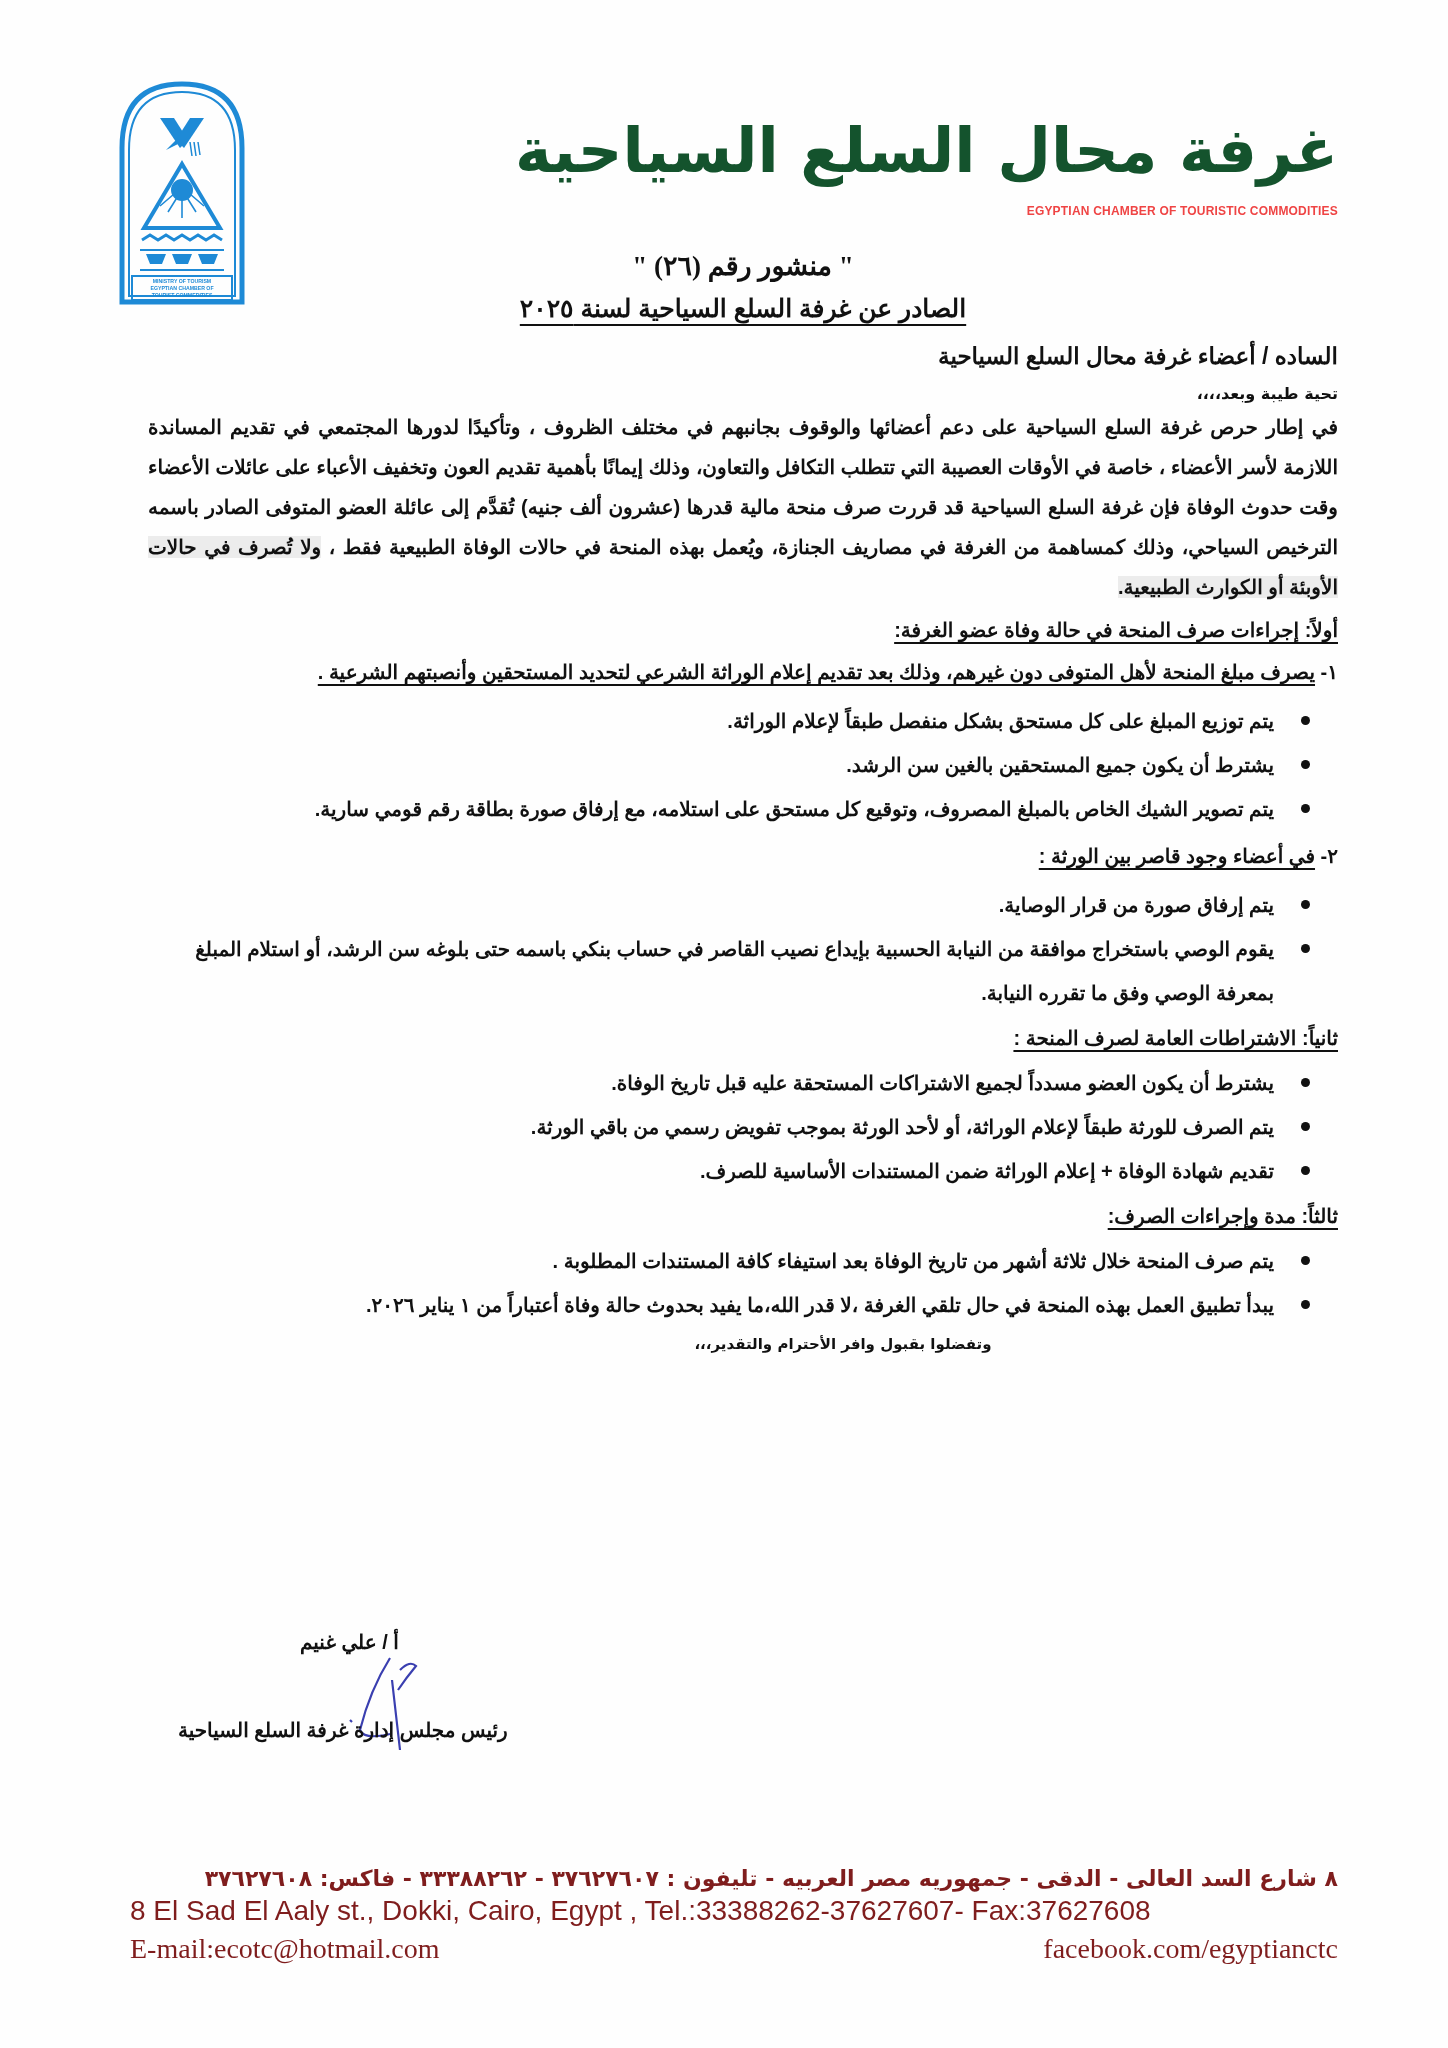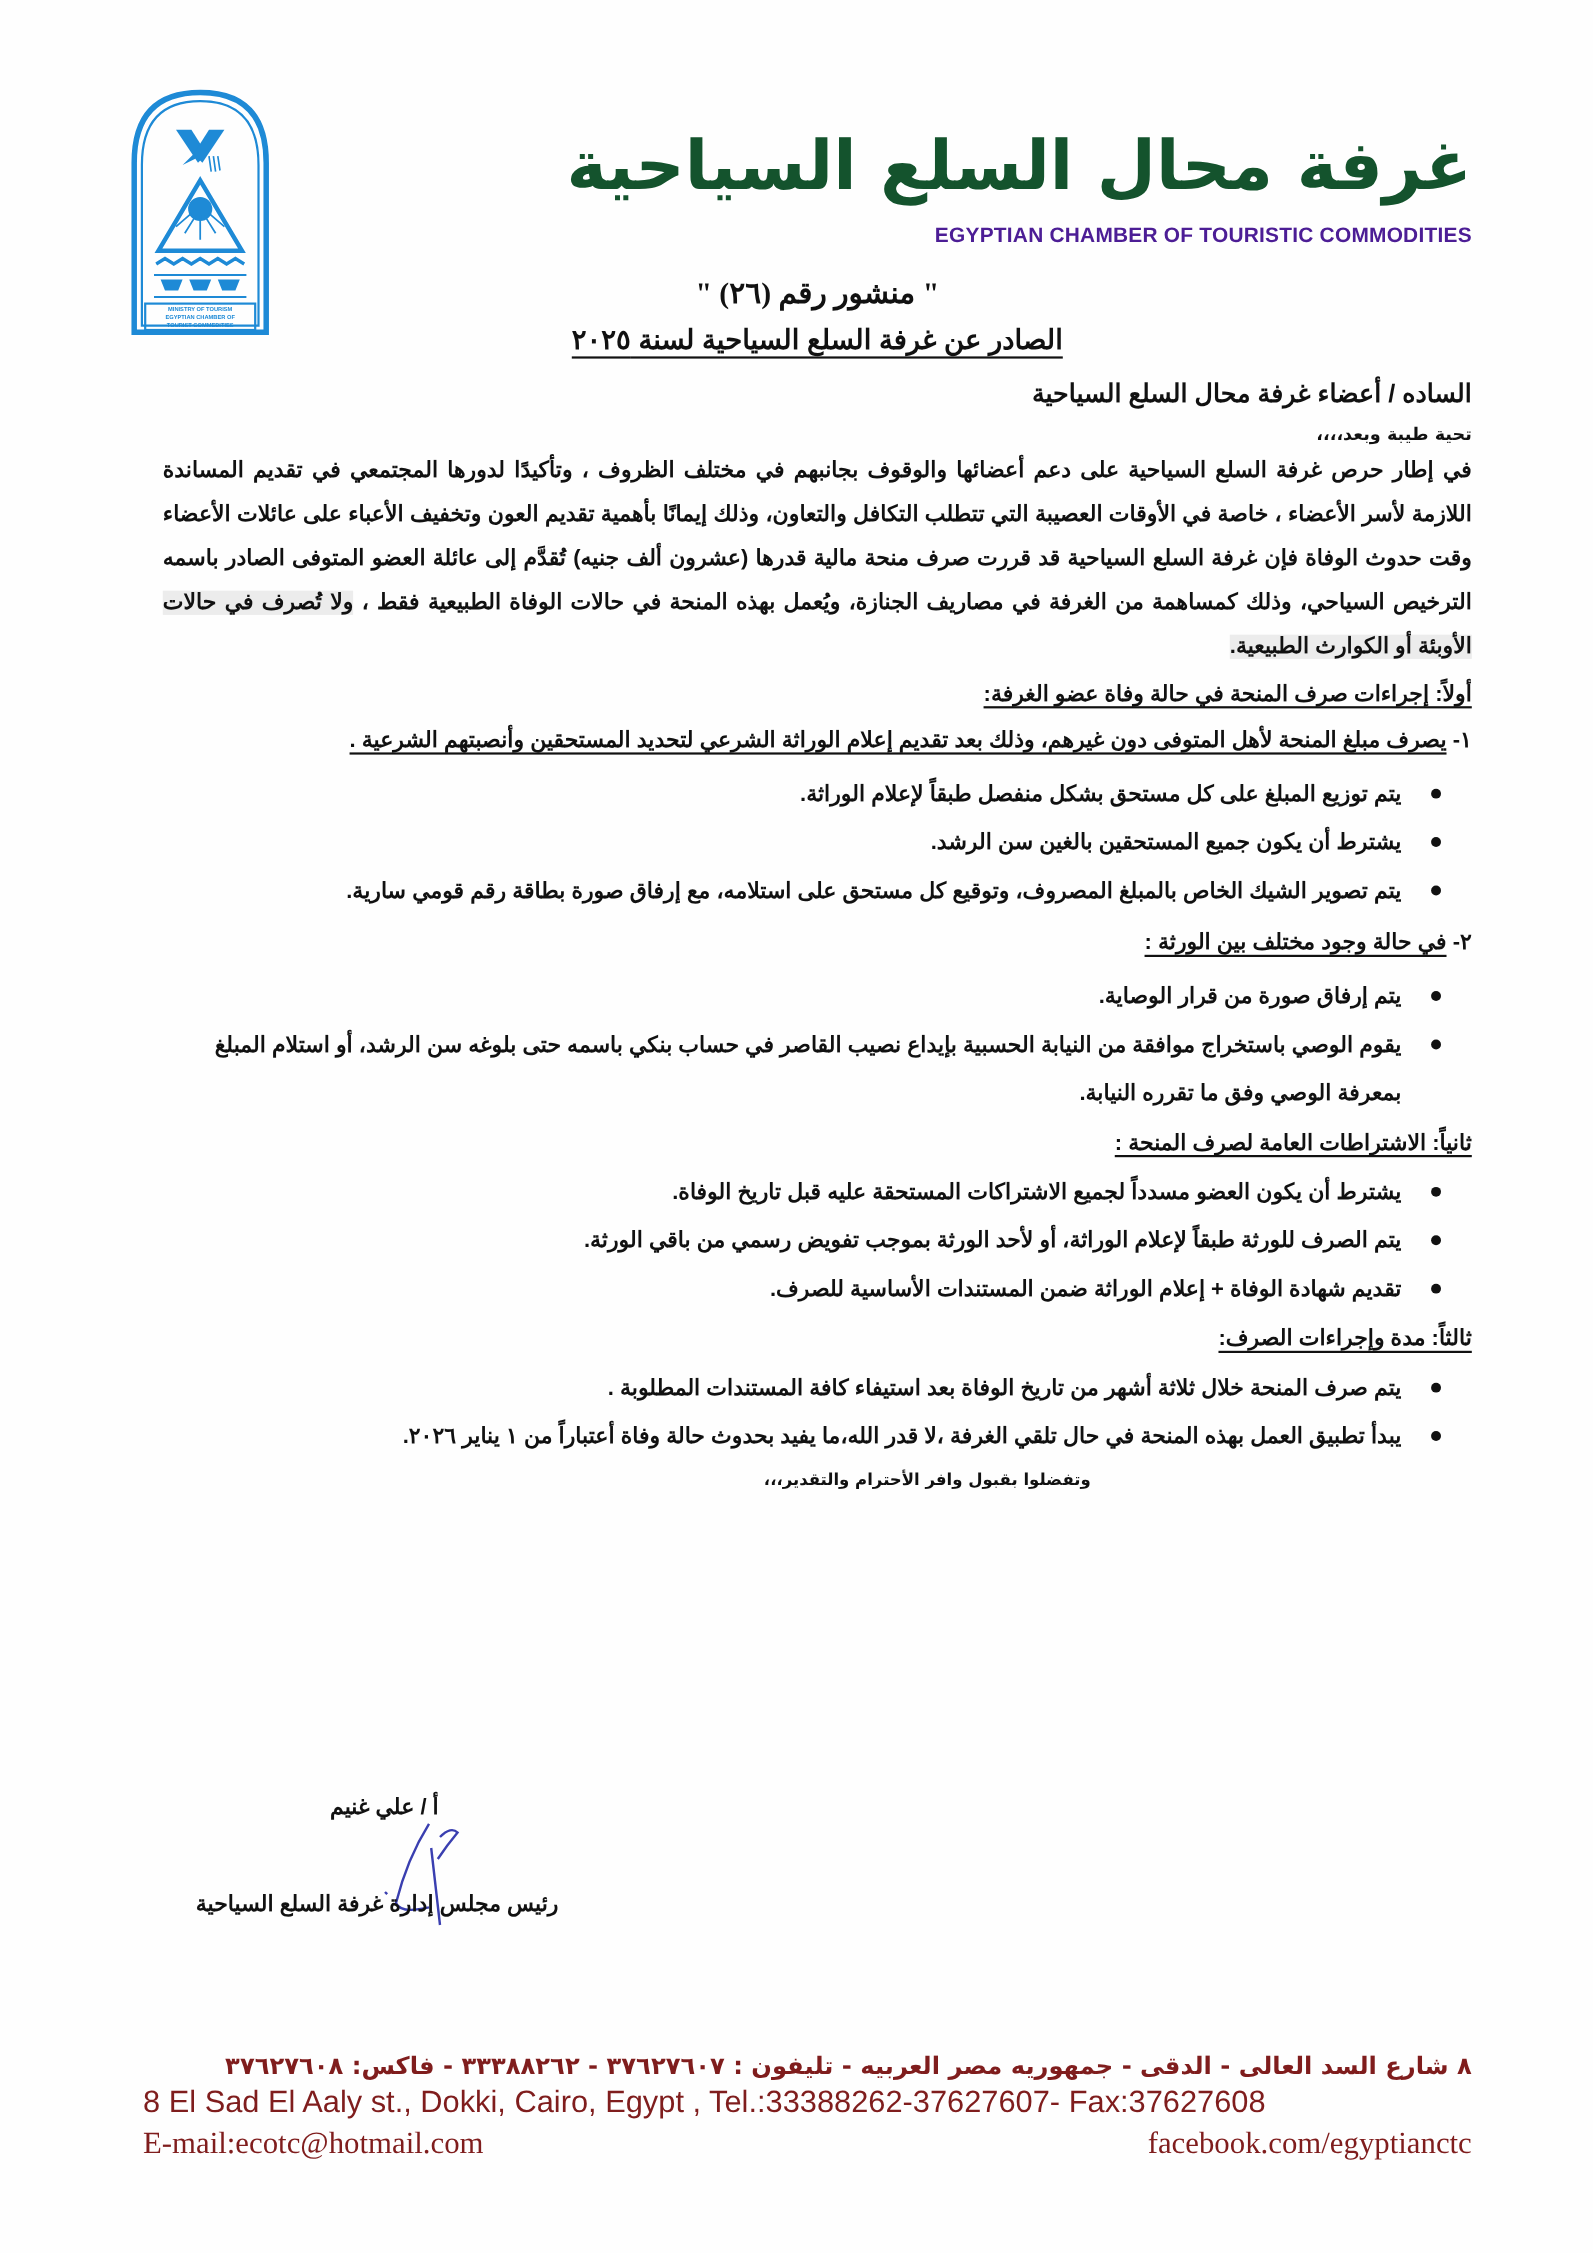--- a/index.html
+++ b/index.html
@@ -5,21 +5,21 @@
     html, body { margin: 0; padding: 0; background: #ffffff; }
     body { width: 1448px; height: 2048px; position: relative; overflow: hidden;
            font-family: "DejaVu Sans", sans-serif; color: #111; }
     .page { position: absolute; inset: 0; background: #fefefe; }
 
     
     .logo { position: absolute; left: 116px; top: 78px; width: 132px; height: 230px; }
     .brand { position: absolute; right: 110px; top: 120px; text-align: right; }
     .brand-ar { font-family: "DejaVu Sans", sans-serif; font-size: 62px; font-weight: bold; color: #14532d;
                 letter-spacing: 2px; direction: rtl; line-height: 1; }
-    .brand-en { font-family: "Liberation Sans", sans-serif; font-size: 19px; font-weight: bold; color: #4c1d95;
+    .brand-en { font-family: "Liberation Sans", sans-serif; font-size: 12px; font-weight: bold; color: #ef4444;
                 margin-top: 22px; letter-spacing: 0.2px; }
 
     
     .doc { position: absolute; left: 148px; right: 110px; top: 250px; direction: rtl; text-align: right; }
     .circular-no { text-align: center; font-family: "Liberation Serif", serif; font-size: 27px; font-weight: bold; margin-left: 0; }
     .subject { text-align: center; font-family: "Liberation Sans", sans-serif; font-size: 25px; font-weight: bold;
                text-decoration: underline; text-underline-offset: 7px; margin-top: 12px; }
     .addressee { font-family: "Liberation Sans", sans-serif; font-size: 23px; font-weight: bold; margin-top: 20px; }
     .greeting { font-family: "DejaVu Sans", sans-serif; font-size: 16px; font-weight: bold; margin-top: 14px; }
     .para { font-family: "Liberation Sans", sans-serif; font-size: 20px; font-weight: bold; line-height: 40px;
@@ -91,21 +91,21 @@
       <span class="u">يصرف مبلغ المنحة لأهل المتوفى دون غيرهم، وذلك بعد تقديم إعلام الوراثة الشرعي لتحديد المستحقين وأنصبتهم الشرعية .</span>
     </div>
     <ul class="bul">
       <li><span class="dot"></span><span>يتم توزيع المبلغ على كل مستحق بشكل منفصل طبقاً لإعلام الوراثة.</span></li>
       <li><span class="dot"></span><span>يشترط أن يكون جميع المستحقين بالغين سن الرشد.</span></li>
       <li><span class="dot"></span><span>يتم تصوير الشيك الخاص بالمبلغ المصروف، وتوقيع كل مستحق على استلامه، مع إرفاق صورة بطاقة رقم قومي سارية.</span></li>
     </ul>
 
     <div class="num-item">
       <span>٢-</span>
-      <span class="u">في حالة وجود مختلف بين الورثة :</span>
+      <span class="u">في أعضاء وجود قاصر بين الورثة :</span>
     </div>
     <ul class="bul">
       <li><span class="dot"></span><span>يتم إرفاق صورة من قرار الوصاية.</span></li>
       <li><span class="dot"></span><span>يقوم الوصي باستخراج موافقة من النيابة الحسبية بإيداع نصيب القاصر في حساب بنكي باسمه حتى بلوغه سن الرشد، أو استلام المبلغ بمعرفة الوصي وفق ما تقرره النيابة.</span></li>
     </ul>
 
     <div class="sec"><span class="u">ثانياً: الاشتراطات العامة لصرف المنحة :</span></div>
     <ul class="bul">
       <li><span class="dot"></span><span>يشترط أن يكون العضو مسدداً لجميع الاشتراكات المستحقة عليه قبل تاريخ الوفاة.</span></li>
       <li><span class="dot"></span><span>يتم الصرف للورثة طبقاً لإعلام الوراثة، أو لأحد الورثة بموجب تفويض رسمي من باقي الورثة.</span></li>

